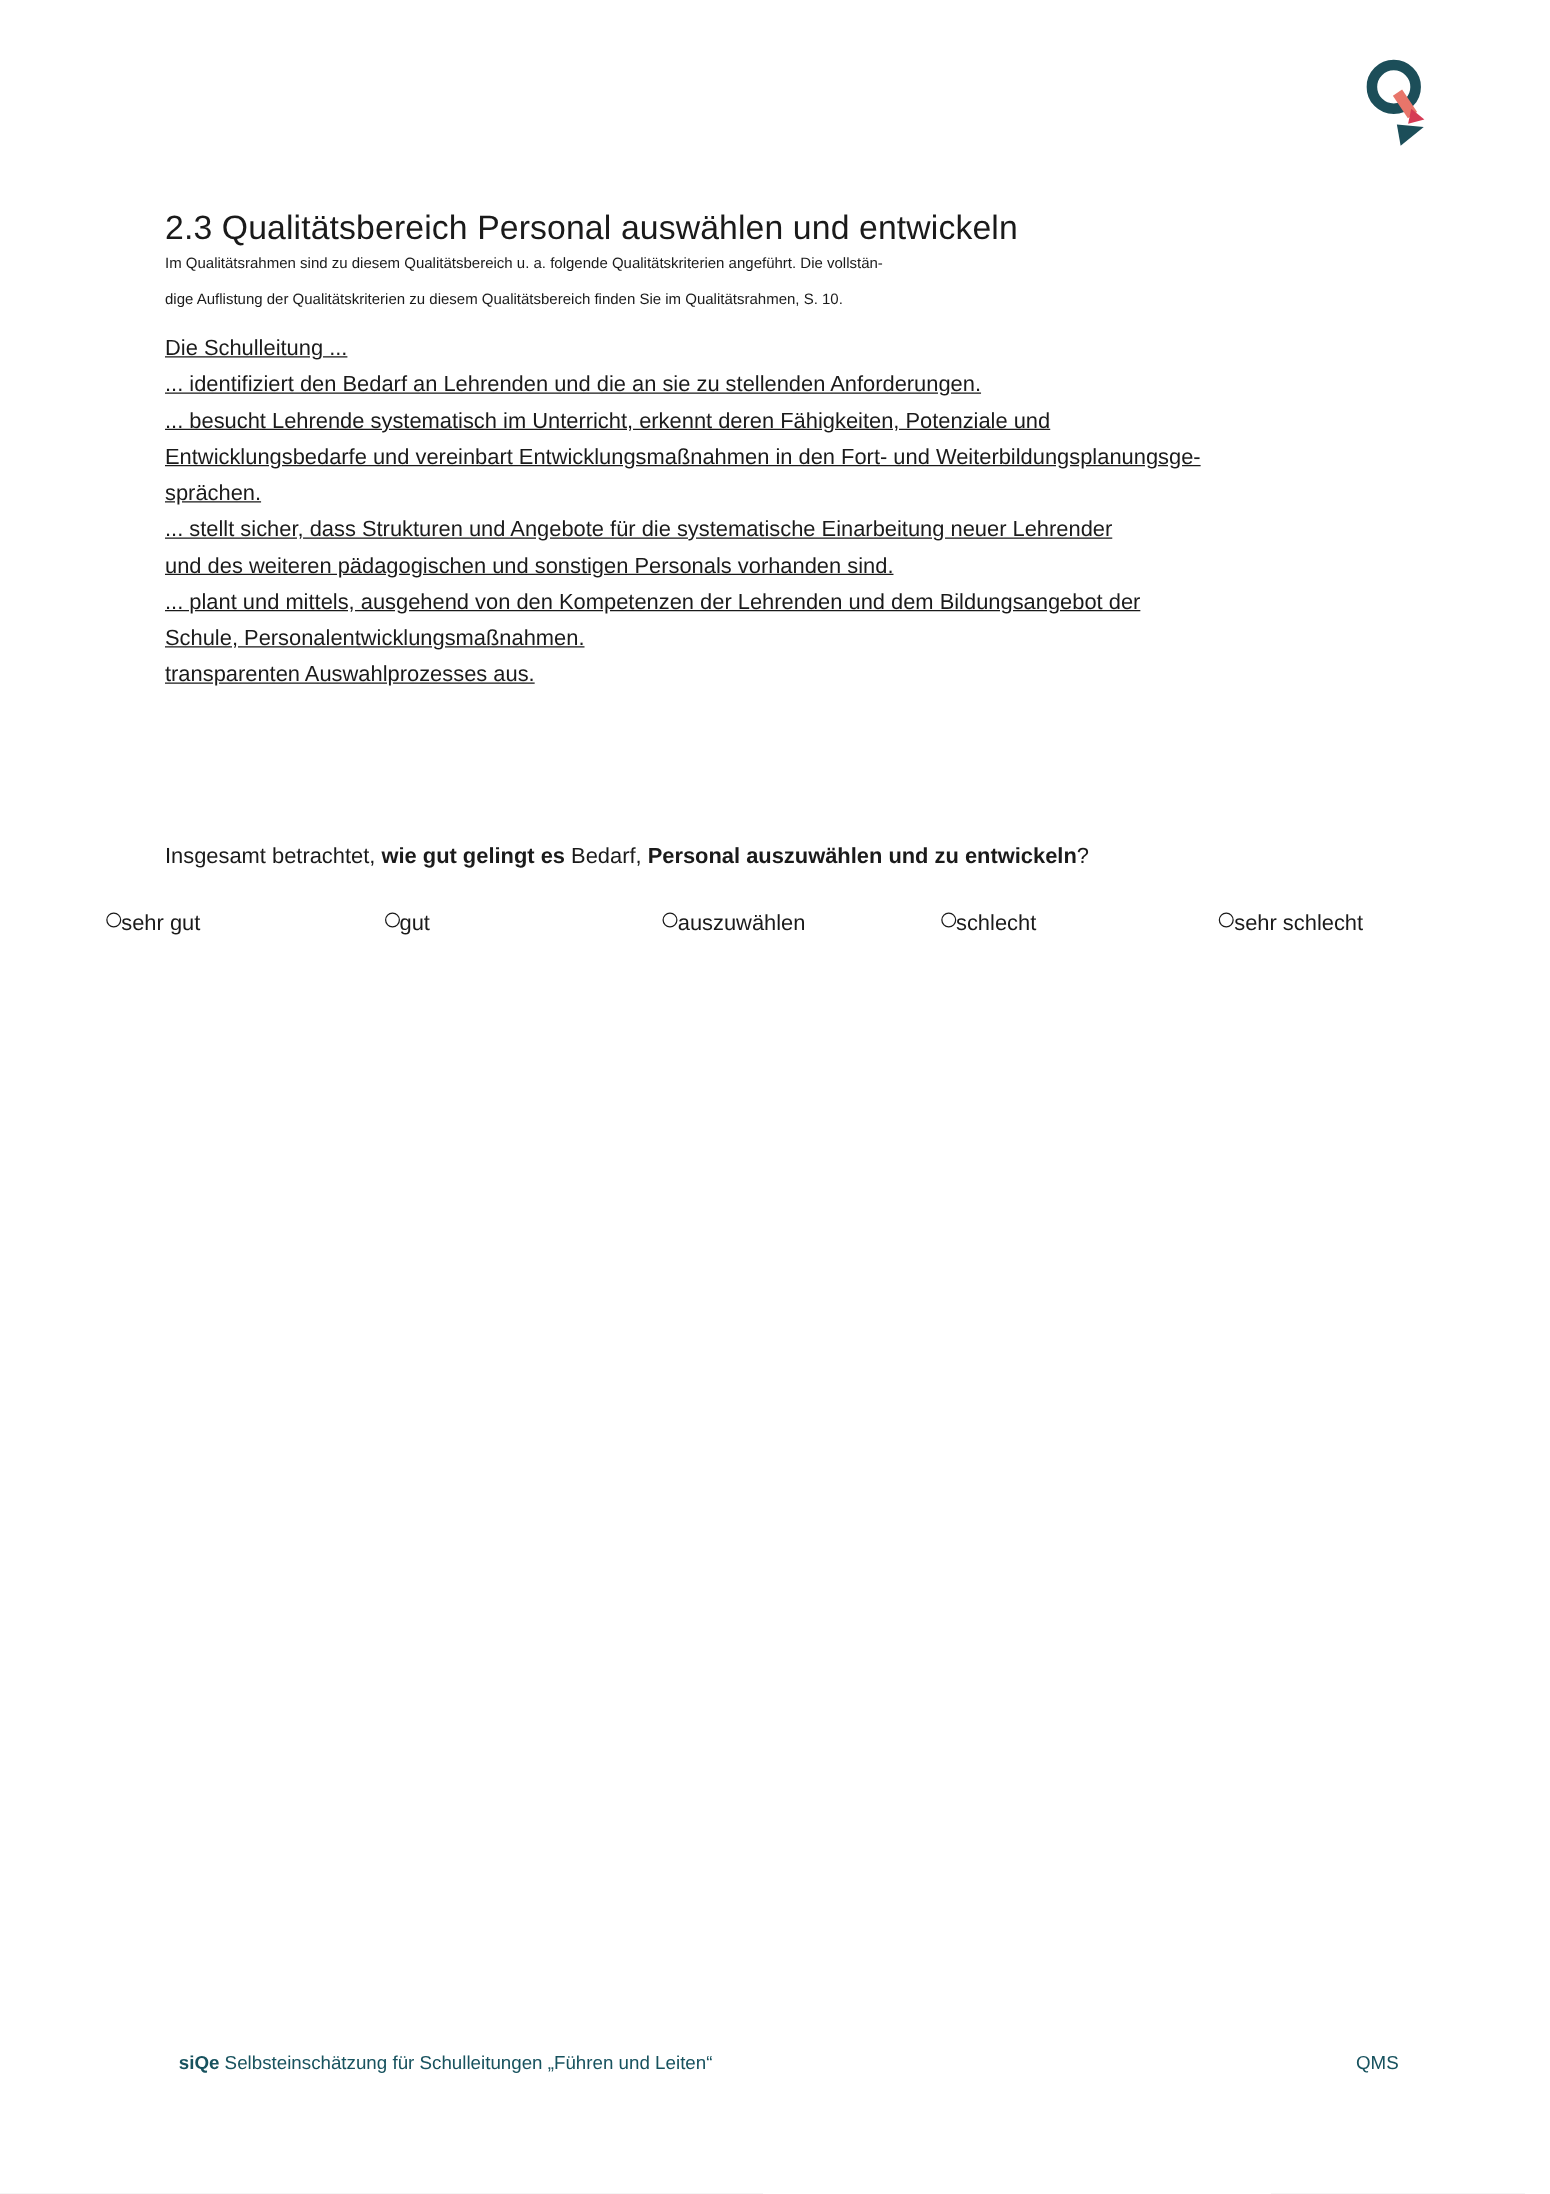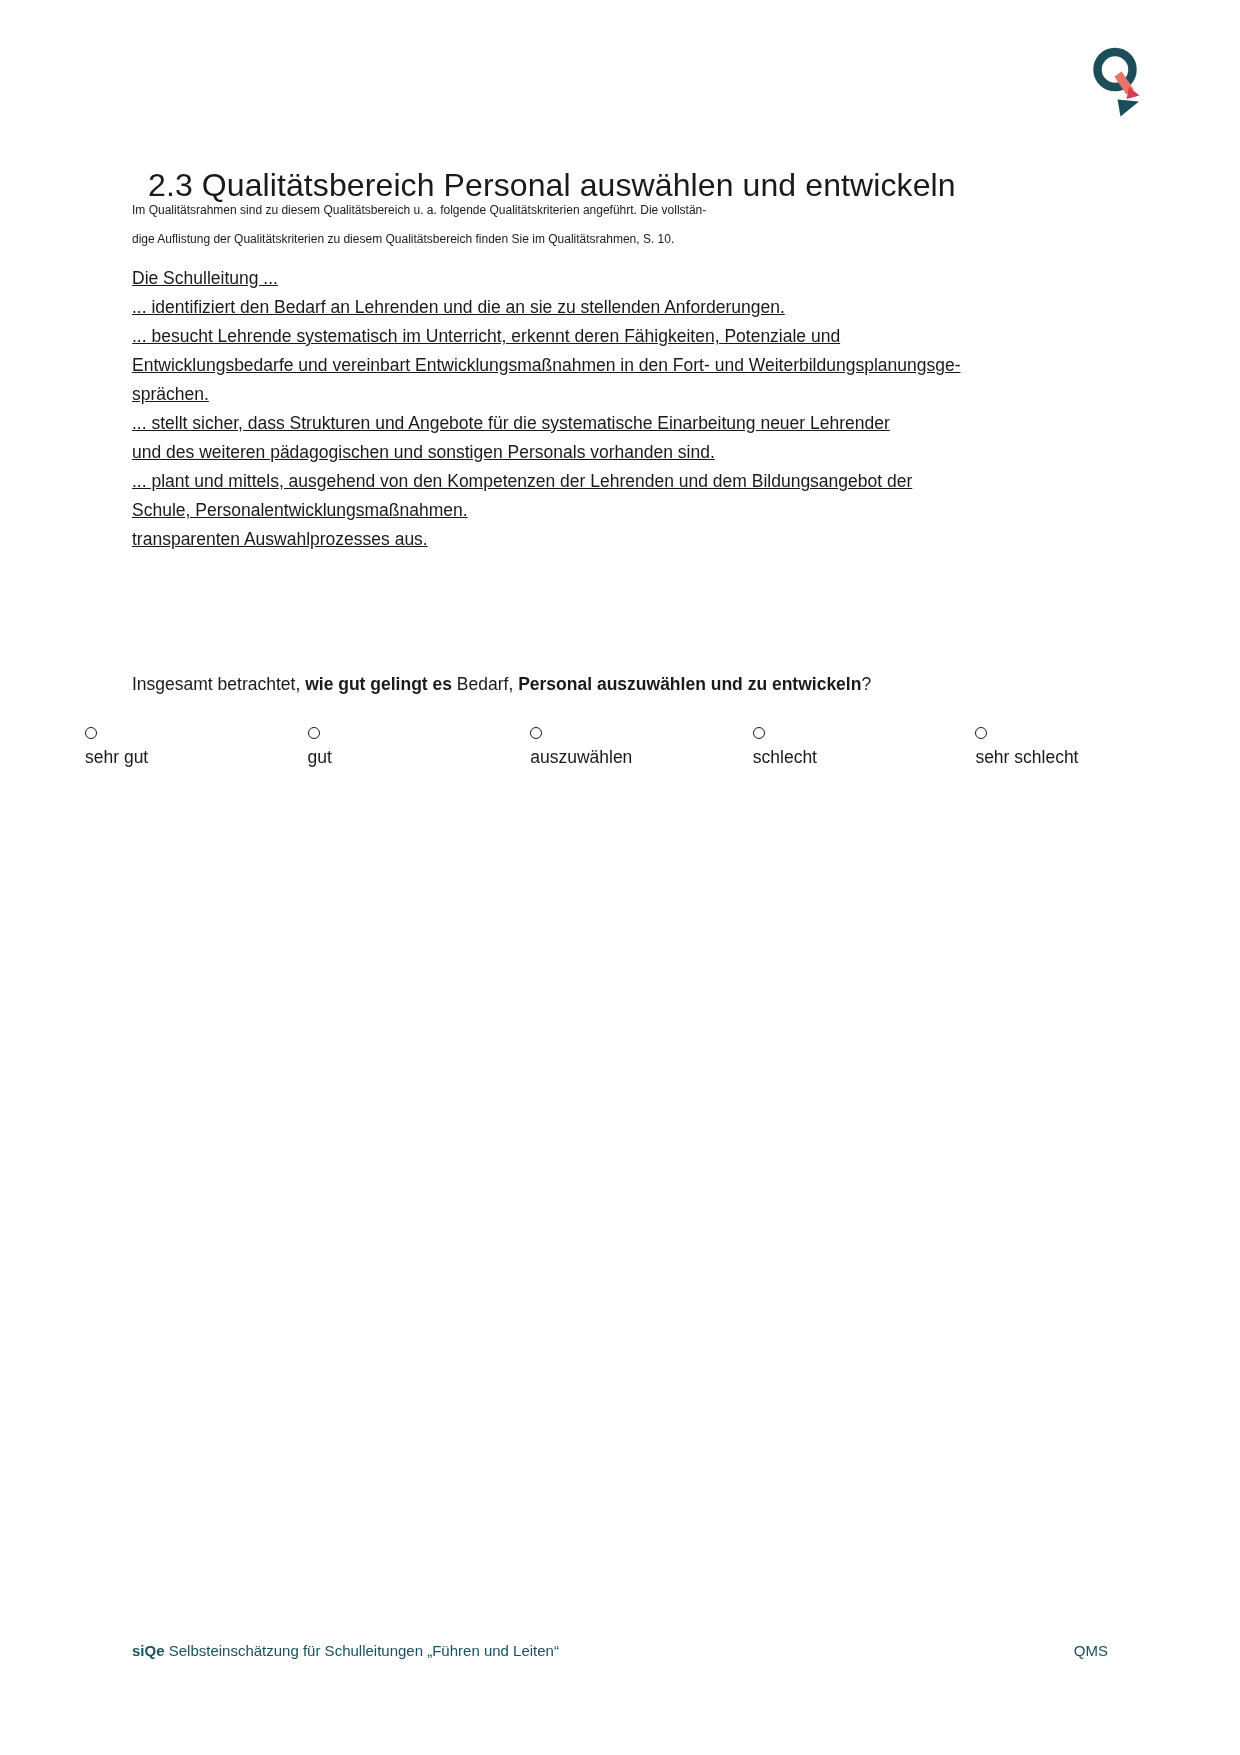--- a/index.html
+++ b/index.html
@@ -15,24 +15,24 @@
   }
   .logo {
     position: absolute;
     left: 1093px;
     top: 47px;
     width: 48px;
     height: 74px;
   }
   .heading {
     position: absolute;
-    left: 148px;
+    left: 132px;
     top: 148px;
     width: 976px;
-    font-size: 32px;
+    font-size: 27px;
     line-height: 32px;
     font-weight: 400;
     letter-spacing: 0.1px;
   }
   .intro {
     position: absolute;
     left: 132px;
     top: 196px;
     width: 1000px;
     font-size: 12px;
@@ -59,41 +59,41 @@
   .scale {
     position: absolute;
     left: 85px;
     top: 727px;
     width: 1113px;
     display: flex;
   }
   .opt {
     flex: 1 1 0;
     display: flex;
-    flex-direction: column;
-    align-items: flex-start;
+    flex-direction: row;
+    align-items: flex-end;
     cursor: default;
   }
   .radio {
     width: 12px;
     height: 12px;
     border: 1.8px solid #1a1a1a;
     border-radius: 50%;
     background: #ffffff;
     box-sizing: border-box;
     margin-bottom: 7px;
   }
   .opt-label {
     font-size: 17.5px;
     line-height: 22px;
     white-space: nowrap;
   }
   .footer {
     position: absolute;
-    left: 132px;
+    left: 143px;
     top: 1641px;
     width: 976px;
     display: flex;
     justify-content: space-between;
     font-size: 15px;
     line-height: 20px;
   }
   .footer .brand { font-weight: 700; }
   .footer .left span { margin-right: 0; }
 </style>

